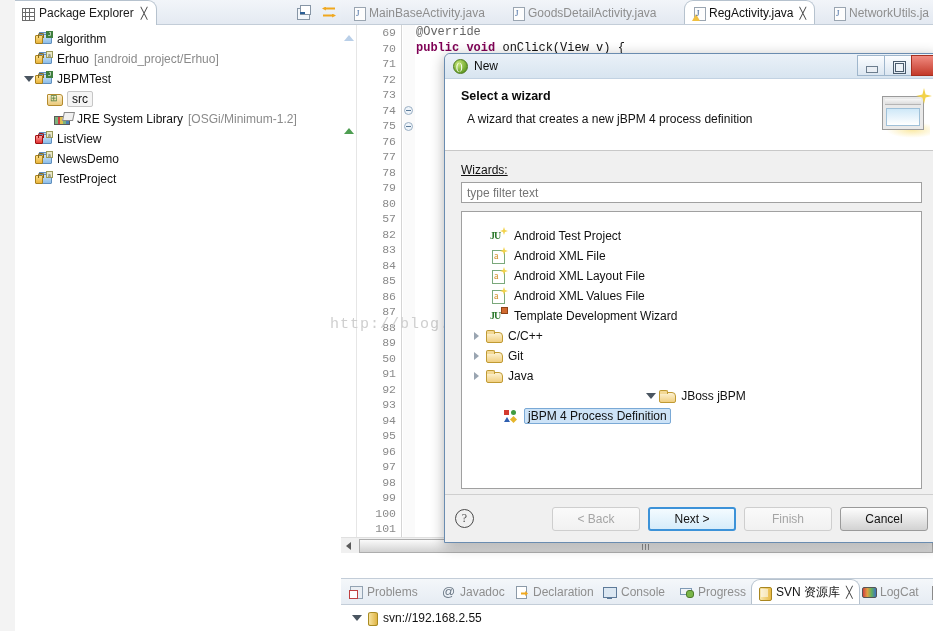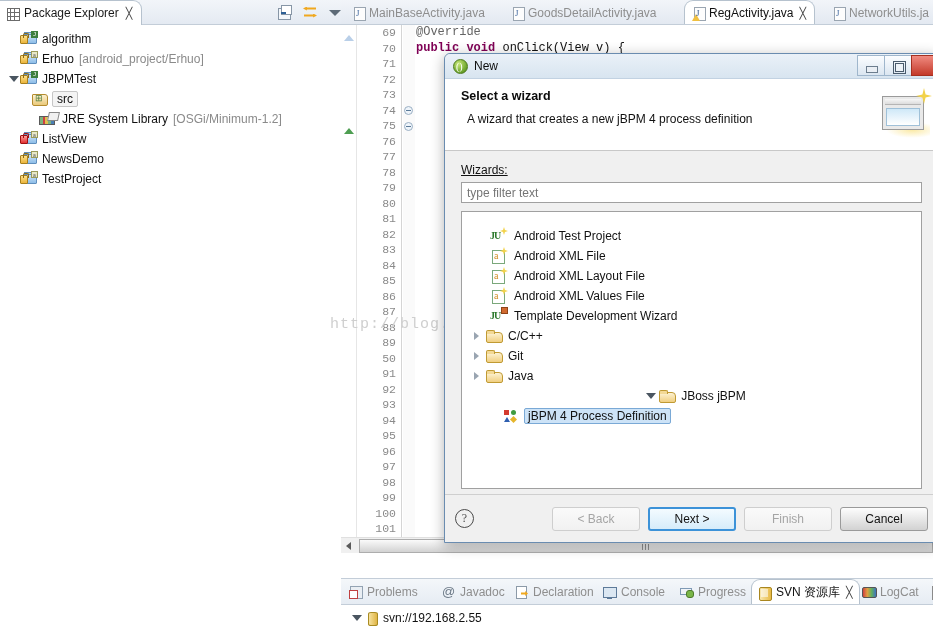--- a/index.html
+++ b/index.html
@@ -8,23 +8,23 @@
     width: 933px; height: 631px;
     overflow: hidden;
     font-family: "Liberation Sans", sans-serif;
     font-size: 12px;
     background: #ffffff;
   }
   #root { position: relative; width: 933px; height: 631px; background: #f3f3f3; }
 
   
   #explorer {
-    position: absolute; left: 0; top: 0; width: 404px; height: 631px;
+    position: absolute; left: 15px; top: 0; width: 404px; height: 631px;
     background: #ffffff;
-    border-right: 5px solid #0f766e;
+    border-right: 1px solid #0f766e;
   }
   .pe-tabstrip {
     position: relative; height: 25px;
     background: linear-gradient(to bottom,#f2f5f9,#e4eaf2);
     border-bottom: 1px solid #c3cdd8;
   }
   .pe-tab {
     position: absolute; left: 0; top: 0; height: 25px;
     display: flex; align-items: center; gap: 5px;
     padding: 0 9px 0 6px;
@@ -686,21 +686,21 @@
           <div>71</div>
           <div>72</div>
           <div>73</div>
           <div>74</div>
           <div>75</div>
           <div>76</div>
           <div>77</div>
           <div>78</div>
           <div>79</div>
           <div>80</div>
-          <div>81</div>
+          <div>57</div>
           <div>82</div>
           <div>83</div>
           <div>84</div>
           <div>85</div>
           <div>86</div>
           <div>87</div>
           <div>88</div>
           <div>89</div>
           <div>50</div>
           <div>91</div>

